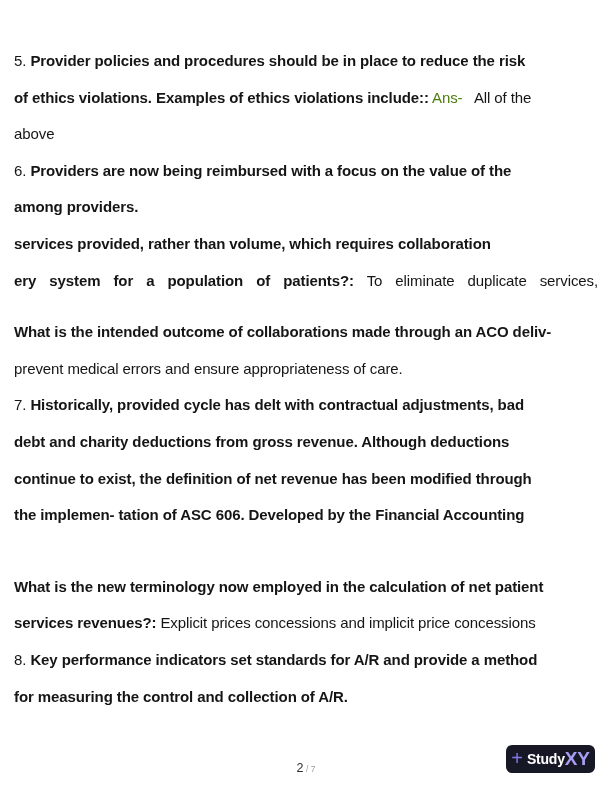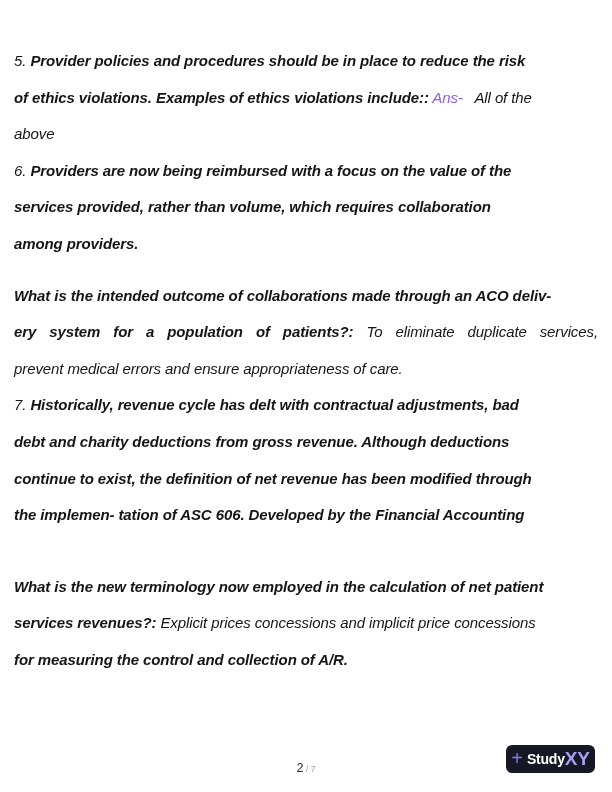--- a/index.html
+++ b/index.html
@@ -19,30 +19,29 @@
     left: 14px;
     top: 43px;
     width: 584px;
   }
   .line {
     font-size: 15px;
     line-height: 36.6px;
     color: #151515;
     letter-spacing: -0.1px;
     white-space: pre;
-    font-style: italic;
   }
   .line.just {
     white-space: normal;
     text-align: justify;
     text-align-last: justify;
   }
   .s-b { font-weight: bold; }
   .s-n { font-weight: normal; }
-  .s-r { font-weight: normal; color: #8b5cf6; }
+  .s-r { font-weight: normal; color: #4d7c0f; }
   .footer-page {
     position: absolute;
     top: 758px;
     left: 0;
     width: 612px;
     text-align: center;
     color: #2b2b2b;
   }
   .footer-page .num {
     font-size: 12.5px;
@@ -90,31 +89,32 @@
 </style>
 </head>
 <body>
 
 <div class="content">
 
 <div class="line"><span class="s-n">5. </span><span class="s-b">Provider policies and procedures should be in place to reduce the risk</span></div>
     <div class="line"><span class="s-b">of ethics violations. Examples of ethics violations include::</span><span class="s-r"> Ans-</span><span class="s-n">   All of the</span></div>
     <div class="line"><span class="s-n">above</span></div>
     <div class="line"><span class="s-n">6. </span><span class="s-b">Providers are now being reimbursed with a focus on the value of the</span></div>
+    <div class="line"><span class="s-b">among providers.</span></div>
     <div class="line"><span class="s-b">services provided, rather than volume, which requires collaboration</span></div>
-    <div class="line"><span class="s-b">among providers.</span></div>
+    <div class="line just"><span class="s-b">ery system for a population of patients?:</span><span class="s-n"> To eliminate duplicate services,</span></div>
     <div class="line" style="margin-top: 15px;"><span class="s-b">What is the intended outcome of collaborations made through an ACO deliv-</span></div>
-    <div class="line just"><span class="s-b">ery system for a population of patients?:</span><span class="s-n"> To eliminate duplicate services,</span></div>
     <div class="line"><span class="s-n">prevent medical errors and ensure appropriateness of care.</span></div>
-    <div class="line"><span class="s-n">7. </span><span class="s-b">Historically, revenue cycle has delt with contractual adjustments, bad</span></div>
+    <div class="line"><span class="s-n">7. </span><span class="s-b">Historically, provided cycle has delt with contractual adjustments, bad</span></div>
     <div class="line"><span class="s-b">debt and charity deductions from gross revenue. Although deductions</span></div>
     <div class="line"><span class="s-b">continue to exist, the definition of net revenue has been modified through</span></div>
     <div class="line"><span class="s-b">the implemen- tation of ASC 606. Developed by the Financial Accounting</span></div>
     <div class="line" style="margin-top: 35px;"><span class="s-b">What is the new terminology now employed in the calculation of net patient</span></div>
     <div class="line"><span class="s-b">services revenues?:</span><span class="s-n"> Explicit prices concessions and implicit price concessions</span></div>
+    <div class="line"><span class="s-n">8. </span><span class="s-b">Key performance indicators set standards for A/R and provide a method</span></div>
     <div class="line"><span class="s-b">for measuring the control and collection of A/R.</span></div>
   </div>
 
 <div class="footer-page">
   <span class="num">2</span><span class="total"> / 7</span>
 </div>
 
 <div class="brand-badge">
   <span class="plus">+</span>
   <span class="study">Study</span>

